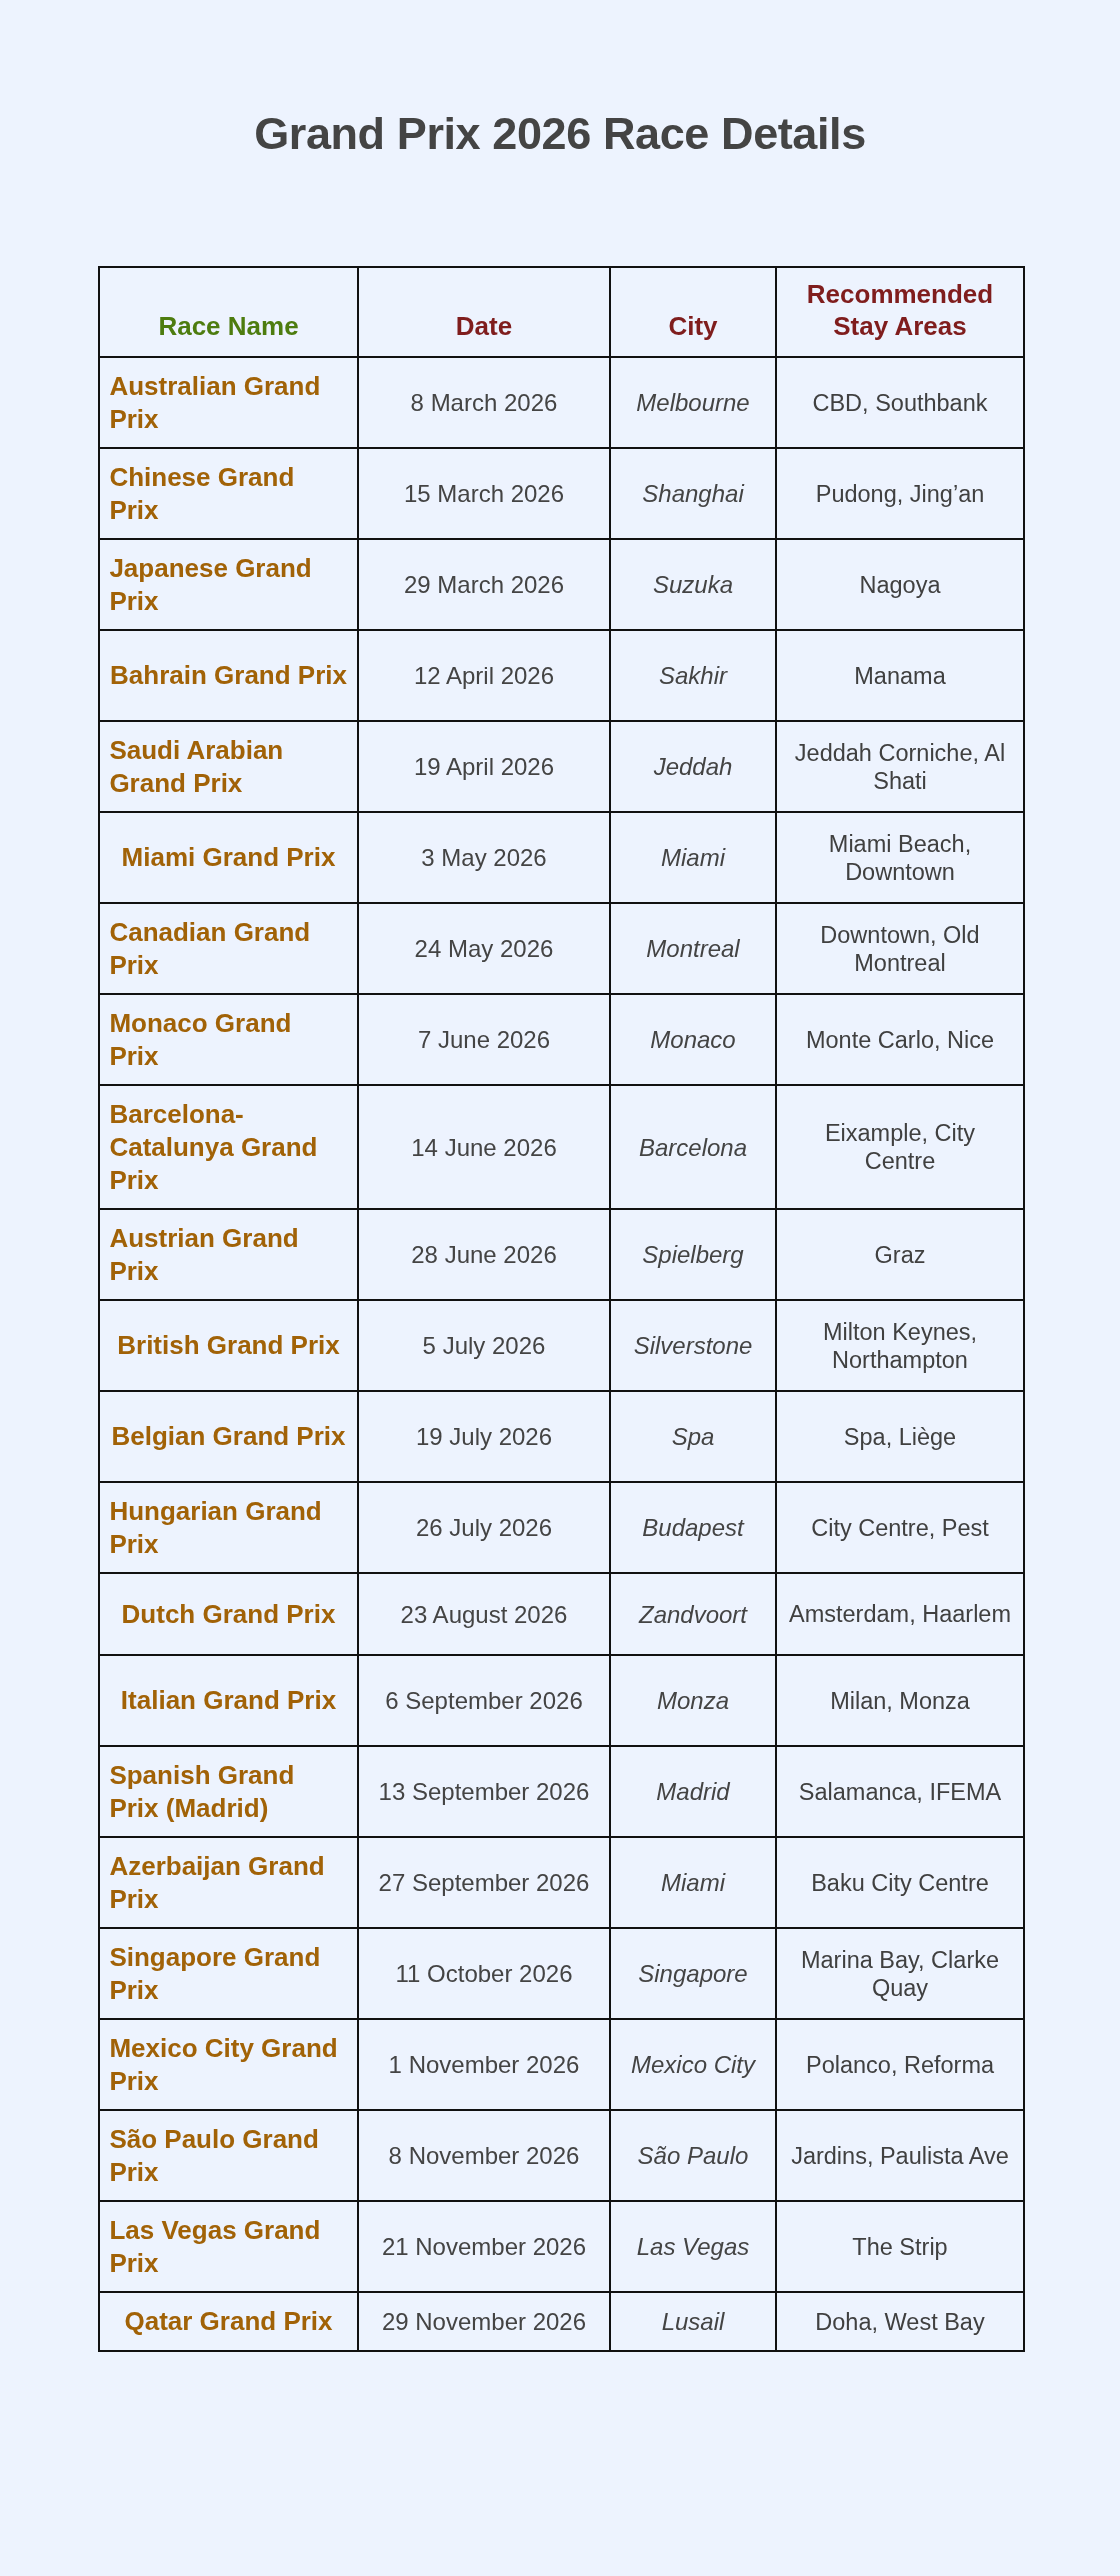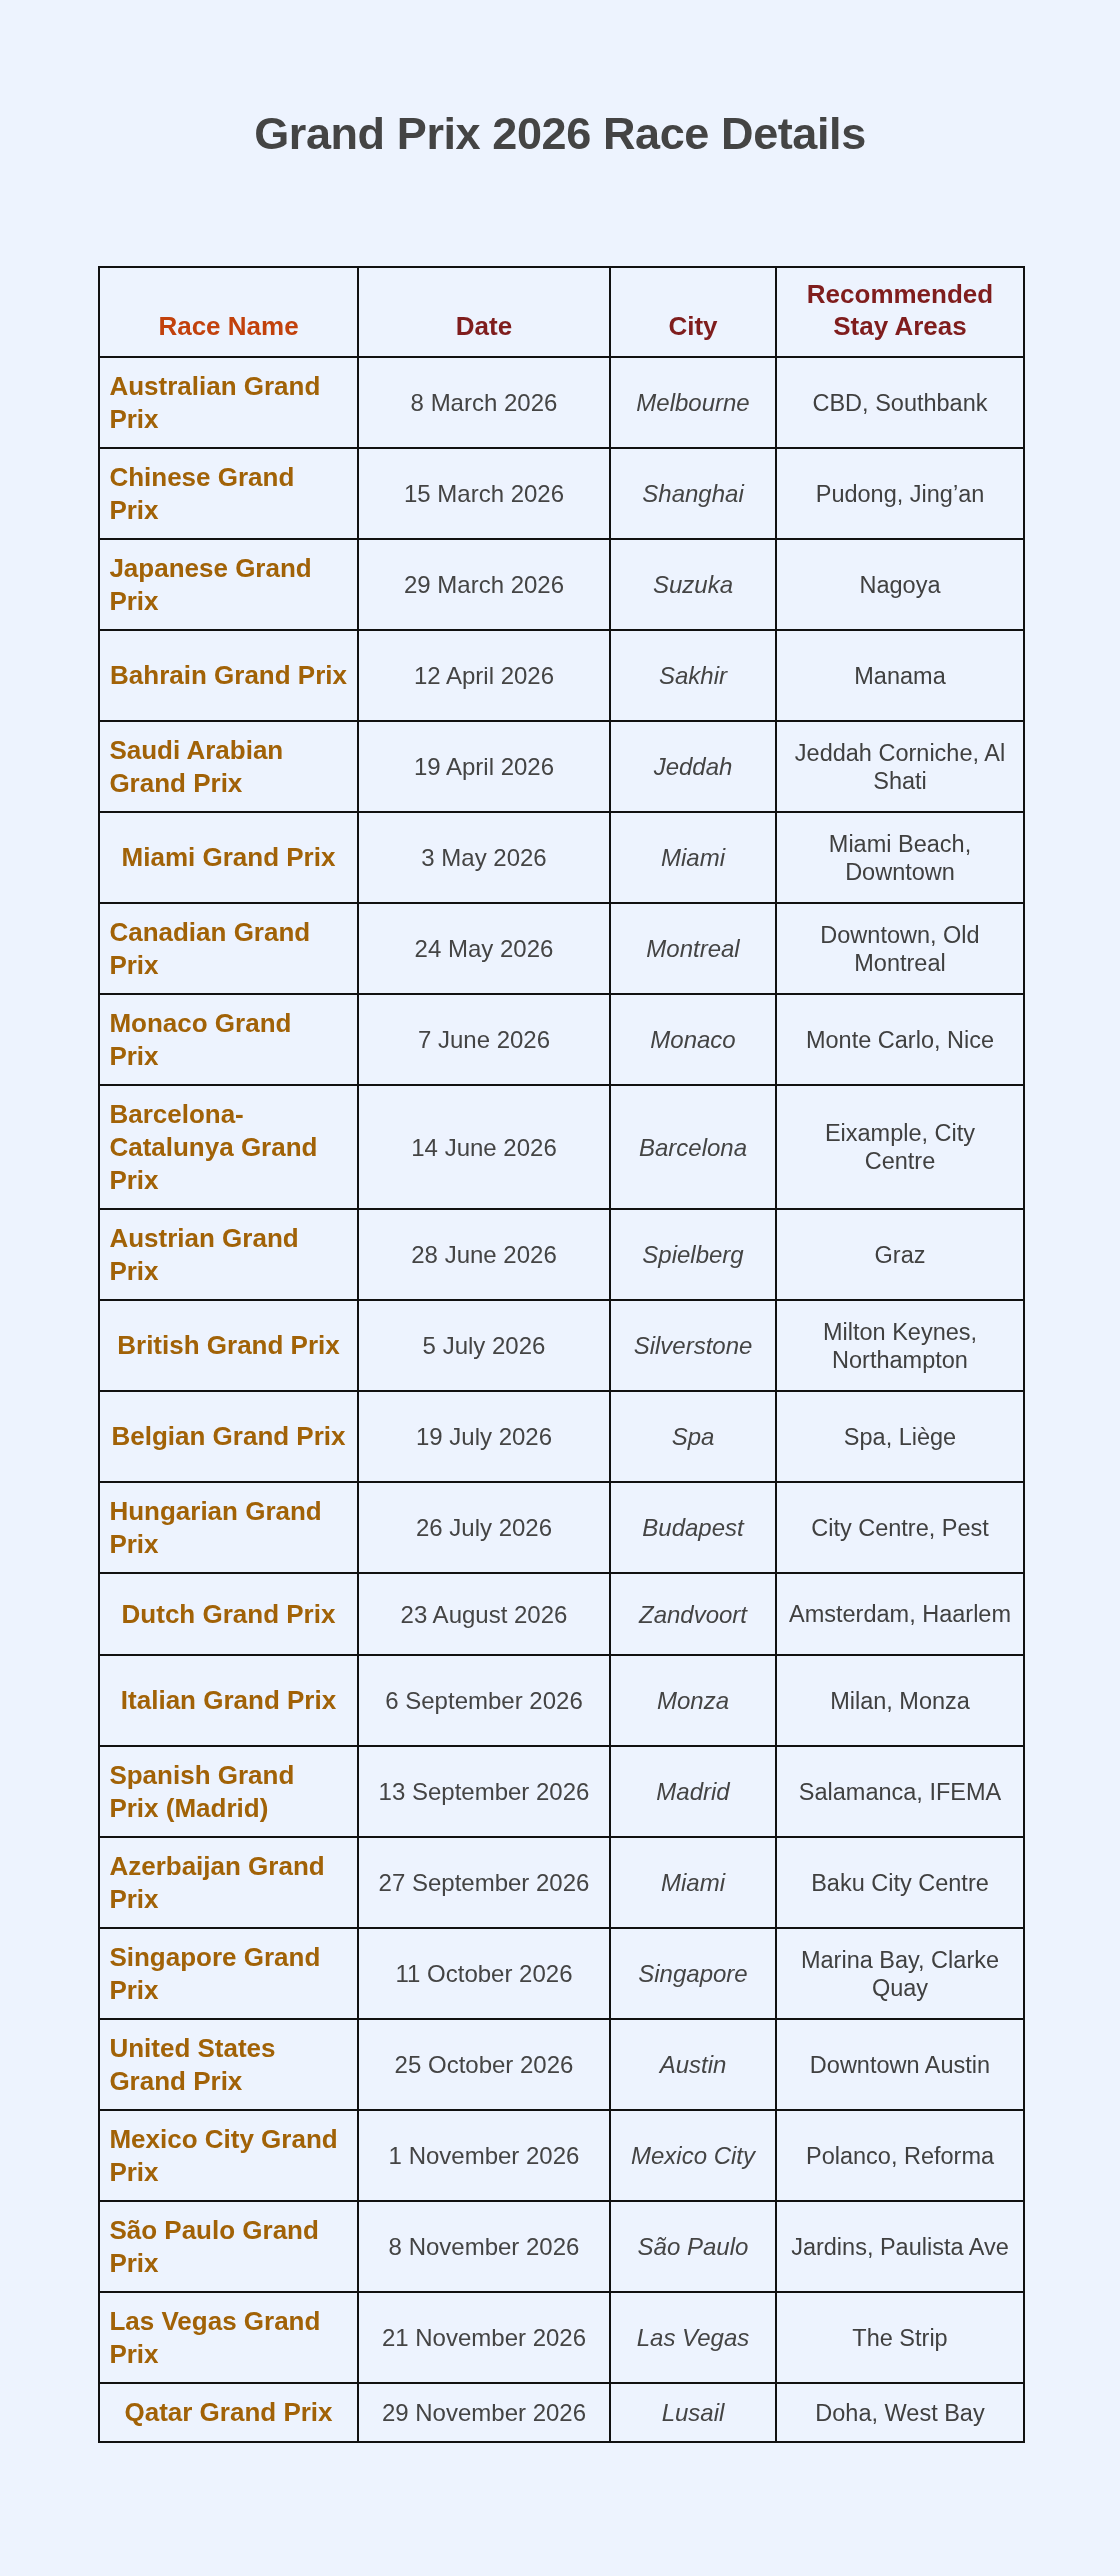--- a/index.html
+++ b/index.html
@@ -47,21 +47,21 @@
     font-weight: bold;
     font-size: 26px;
     line-height: 32px;
     color: #7f1d1d;
     height: 90px;
     vertical-align: bottom;
     padding-bottom: 14px;
     box-sizing: border-box;
   }
   table.race-table th.col-race {
-    color: #c2410c;
+    color: #4d7c0f;
   }
   col.c1 { width: 259px; }
   col.c2 { width: 252px; }
   col.c3 { width: 166px; }
   col.c4 { width: 248px; }
 
   td.race-cell {
     font-weight: bold;
     font-size: 26px;
     line-height: 33px;
@@ -211,26 +211,20 @@
       <td class="city-cell">Miami</td>
       <td class="stay-cell">Baku City Centre</td>
     </tr>
     <tr class="h2">
       <td class="race-cell"><span class="race-inner">Singapore Grand Prix</span></td>
       <td class="date-cell">11 October 2026</td>
       <td class="city-cell">Singapore</td>
       <td class="stay-cell">Marina Bay, Clarke Quay</td>
     </tr>
     <tr class="h2">
-      <td class="race-cell"><span class="race-inner">United States Grand Prix</span></td>
-      <td class="date-cell">25 October 2026</td>
-      <td class="city-cell">Austin</td>
-      <td class="stay-cell">Downtown Austin</td>
-    </tr>
-    <tr class="h2">
       <td class="race-cell"><span class="race-inner">Mexico City Grand Prix</span></td>
       <td class="date-cell">1 November 2026</td>
       <td class="city-cell">Mexico City</td>
       <td class="stay-cell">Polanco, Reforma</td>
     </tr>
     <tr class="h2">
       <td class="race-cell"><span class="race-inner">São Paulo Grand Prix</span></td>
       <td class="date-cell">8 November 2026</td>
       <td class="city-cell">São Paulo</td>
       <td class="stay-cell">Jardins, Paulista Ave</td>

